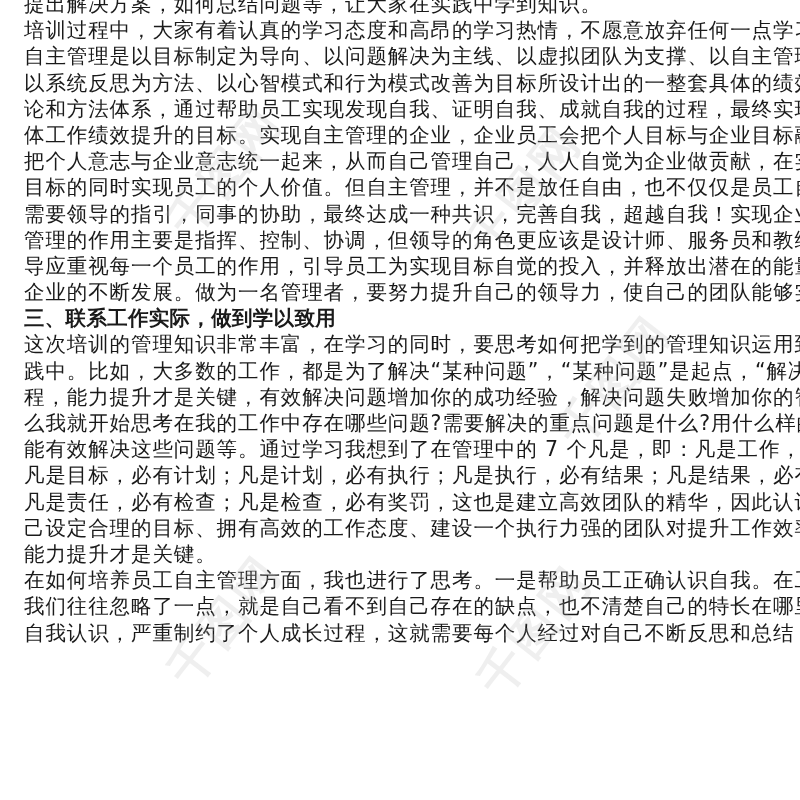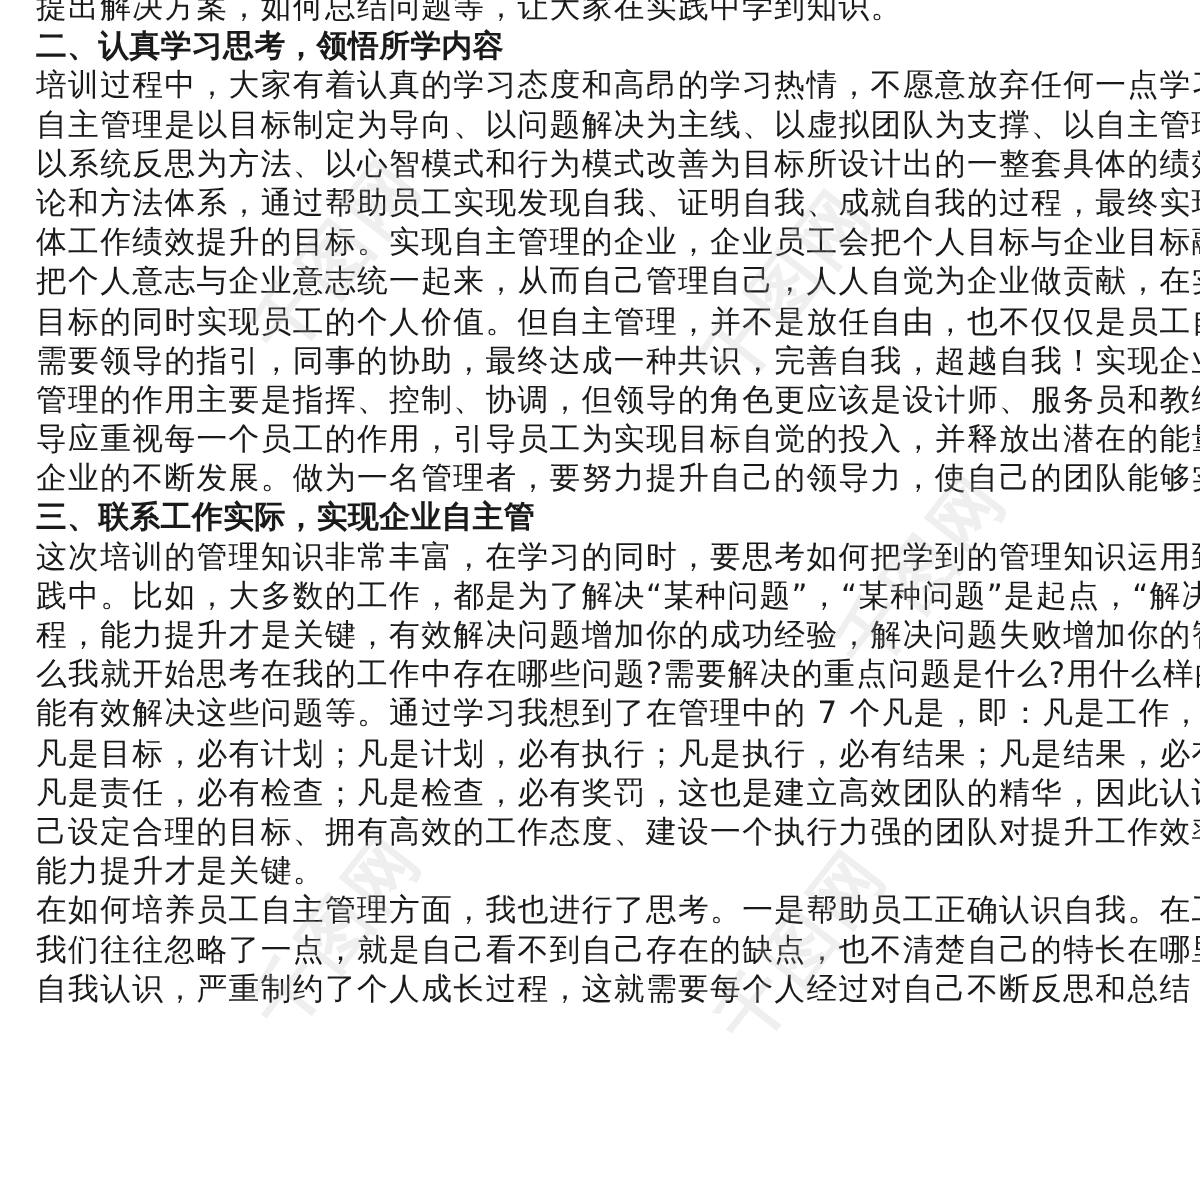--- a/index.html
+++ b/index.html
@@ -43,33 +43,32 @@
       white-space: nowrap;
       letter-spacing: 4px;
       z-index: 2;
     }
   </style>
 </head>
 <body>
 
 <div class="page">
   <div class="line">提出解决方案，如何总结问题等，让大家在实践中学到知识。</div>
-  <div class="line heading">二、认真学习思考，领悟所学内容</div>
   <div class="line">培训过程中，大家有着认真的学习态度和高昂的学习热情，不愿意放弃任何一点学习内容，</div>
   <div class="line">自主管理是以目标制定为导向、以问题解决为主线、以虚拟团队为支撑、以自主管理为模式、</div>
   <div class="line">以系统反思为方法、以心智模式和行为模式改善为目标所设计出的一整套具体的绩效改善理</div>
   <div class="line">论和方法体系，通过帮助员工实现发现自我、证明自我、成就自我的过程，最终实现公司整</div>
   <div class="line">体工作绩效提升的目标。实现自主管理的企业，企业员工会把个人目标与企业目标融为一体，</div>
   <div class="line">把个人意志与企业意志统一起来，从而自己管理自己，人人自觉为企业做贡献，在实现企业</div>
   <div class="line">目标的同时实现员工的个人价值。但自主管理，并不是放任自由，也不仅仅是员工自己的事，</div>
   <div class="line">需要领导的指引，同事的协助，最终达成一种共识，完善自我，超越自我！实现企业自主管</div>
   <div class="line">管理的作用主要是指挥、控制、协调，但领导的角色更应该是设计师、服务员和教练员，领</div>
   <div class="line">导应重视每一个员工的作用，引导员工为实现目标自觉的投入，并释放出潜在的能量，促进</div>
   <div class="line">企业的不断发展。做为一名管理者，要努力提升自己的领导力，使自己的团队能够实现效率</div>
-  <div class="line heading">三、联系工作实际，实现企业自主管</div>
+  <div class="line heading">三、联系工作实际，做到学以致用</div>
   <div class="line">这次培训的管理知识非常丰富，在学习的同时，要思考如何把学到的管理知识运用到工作实</div>
   <div class="line">践中。比如，大多数的工作，都是为了解决“某种问题”，“某种问题”是起点，“解决问题”是过</div>
   <div class="line">程，能力提升才是关键，有效解决问题增加你的成功经验，解决问题失败增加你的智慧。那</div>
   <div class="line">么我就开始思考在我的工作中存在哪些问题?需要解决的重点问题是什么?用什么样的方法</div>
   <div class="line">能有效解决这些问题等。通过学习我想到了在管理中的 7 个凡是，即：凡是工作，必有目标；</div>
   <div class="line">凡是目标，必有计划；凡是计划，必有执行；凡是执行，必有结果；凡是结果，必有责任；</div>
   <div class="line">凡是责任，必有检查；凡是检查，必有奖罚，这也是建立高效团队的精华，因此认识到为自</div>
   <div class="line">己设定合理的目标、拥有高效的工作态度、建设一个执行力强的团队对提升工作效率和工作</div>
   <div class="line">能力提升才是关键。</div>
   <div class="line">在如何培养员工自主管理方面，我也进行了思考。一是帮助员工正确认识自我。在工作中，</div>

